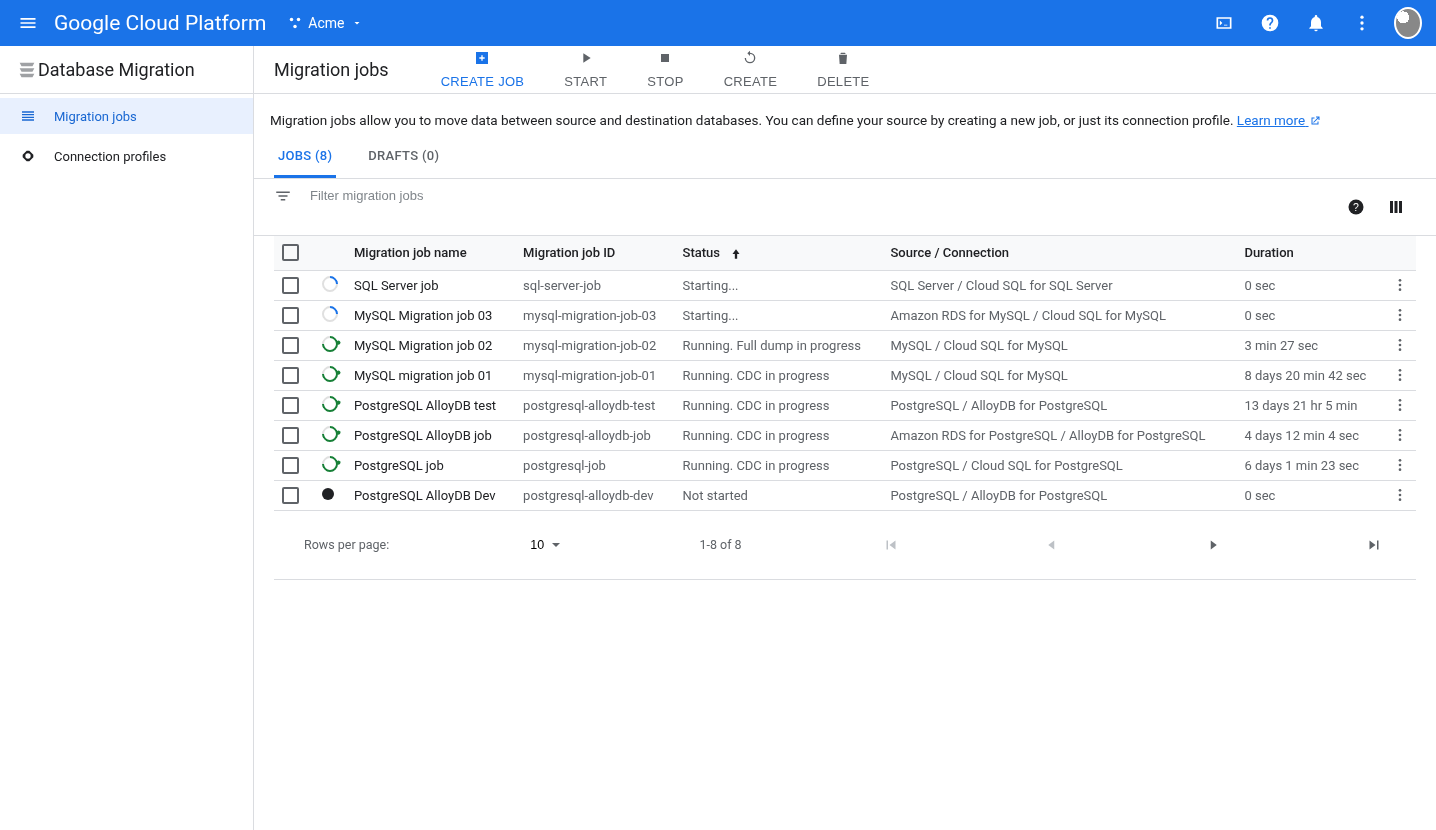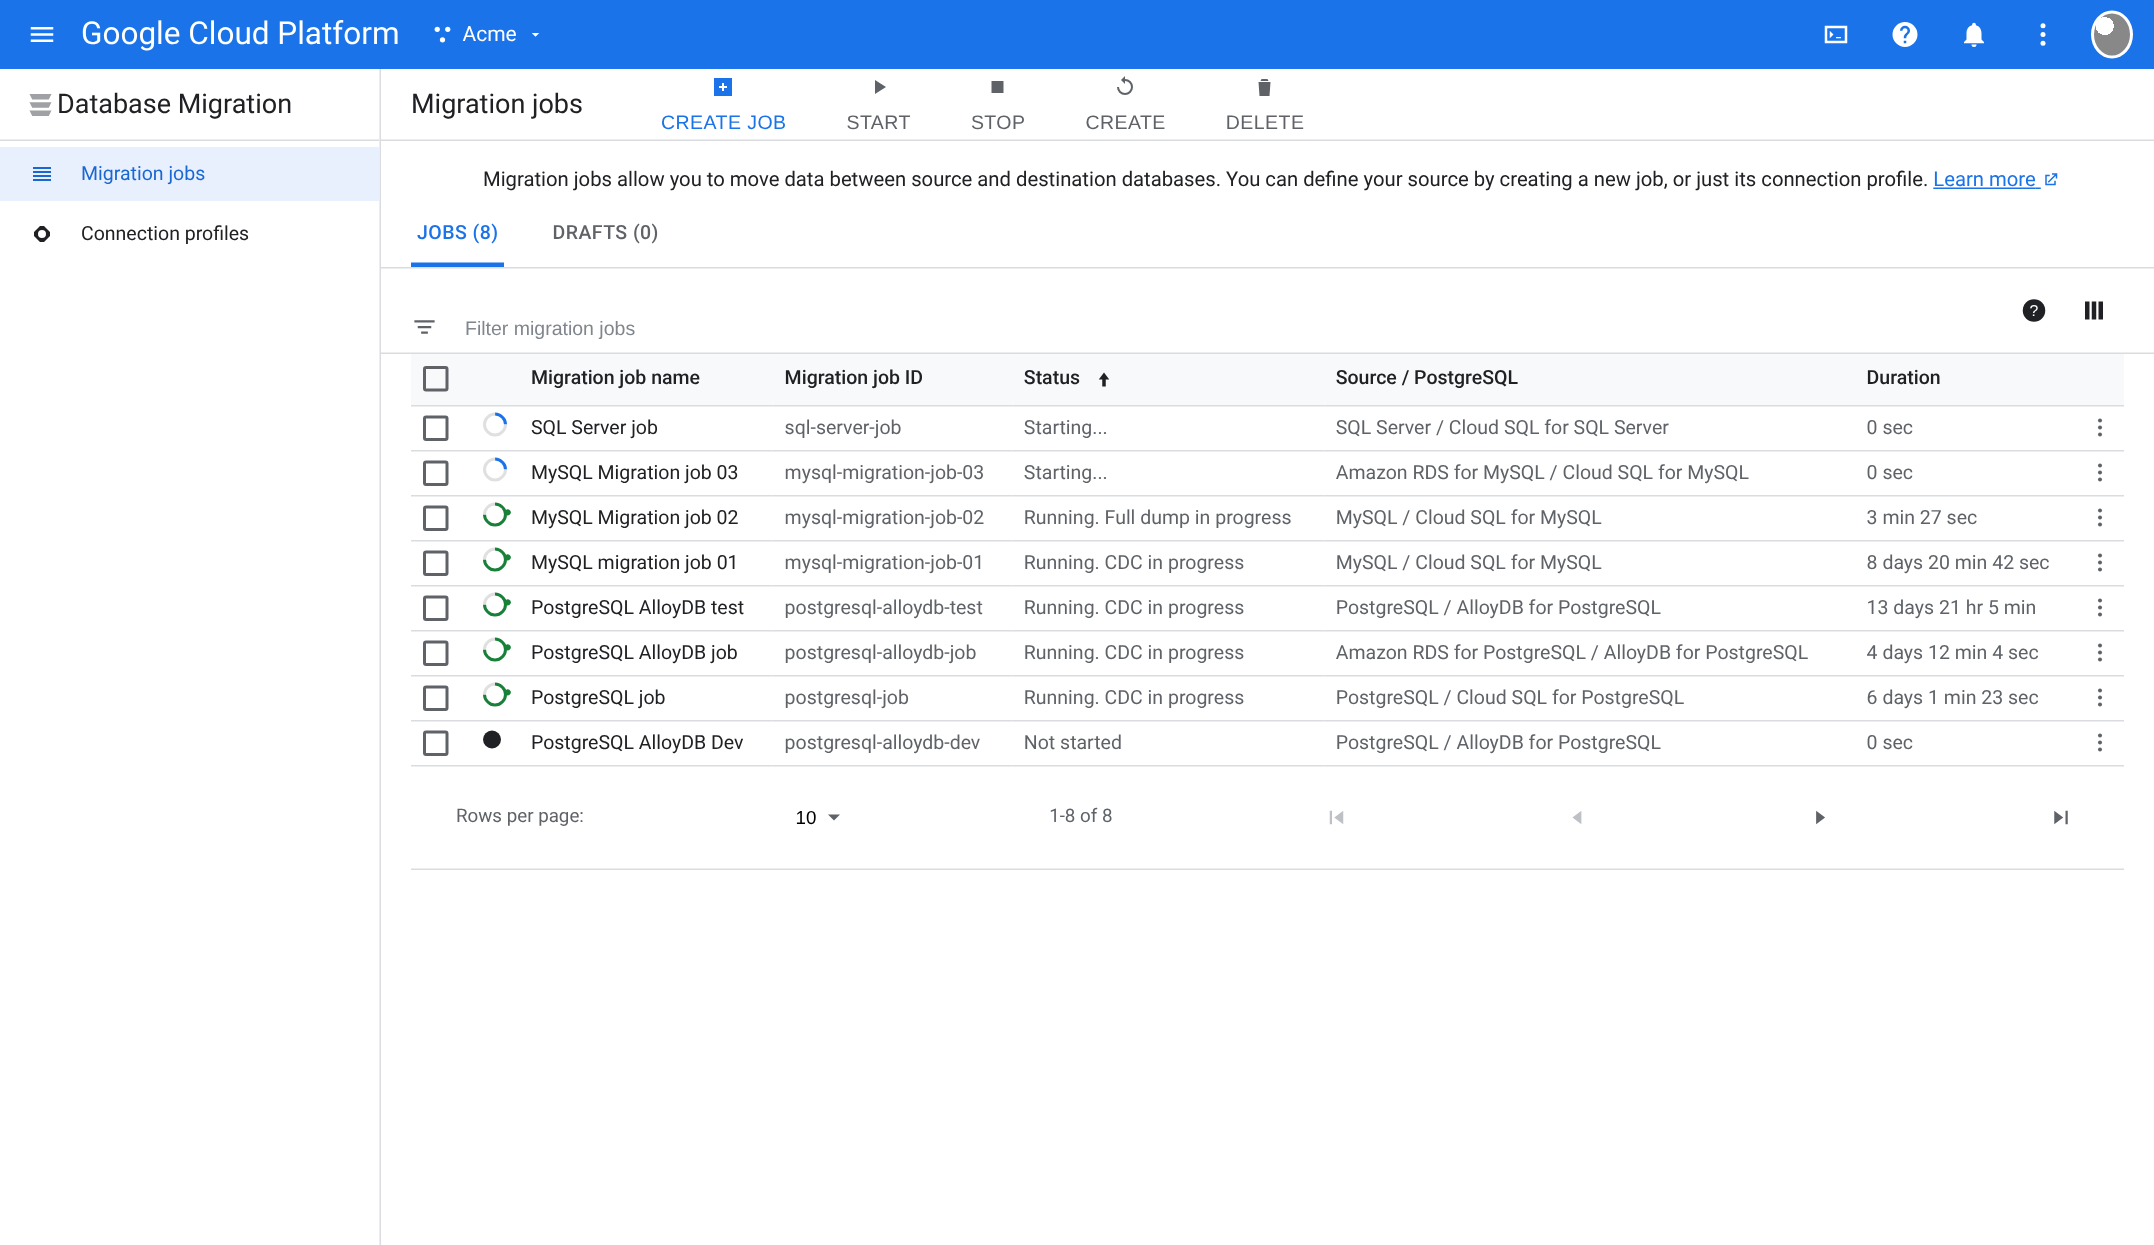--- a/index.html
+++ b/index.html
@@ -136,24 +136,23 @@
     letter-spacing: 0.3px;
     color: var(--gray-text);
     cursor: pointer;
     padding: 6px 8px;
     border-radius: 4px;
     flex-direction: column;
   }
   .action-btn.primary { color: var(--blue); }
 
   .intro {
-    padding: 18px 32px 8px;
+    padding: 18px 16px 8px;
     font-size: 13.5px;
     color: var(--dark-text);
-    margin-left: 36px;
   }
   .intro a { color: var(--blue); text-decoration: underline; }
 
   
   .tabs {
     display: flex;
     gap: 28px;
     padding: 0 20px;
     border-bottom: 1px solid var(--border);
   }
@@ -164,21 +163,21 @@
     letter-spacing: 0.3px;
     color: var(--gray-text);
     cursor: pointer;
     border-bottom: 3px solid transparent;
   }
   .tab.active { color: var(--blue); border-bottom-color: var(--blue); }
 
   
   .filter-row {
     display: flex;
-    align-items: flex-end;
+    align-items: flex-start;
     padding: 8px 20px;
     border-bottom: 1px solid var(--border);
   }
   .filter-row .filter-icon { color: var(--gray-text); margin-right: 16px; }
   .filter-row input {
     flex: 1;
     border: none;
     outline: none;
     font-size: 13px;
     color: var(--dark-text);
@@ -436,21 +435,21 @@
           <th>Migration job name</th>
           <th>Migration job ID</th>
           <th>
             <span>Status</span>
             <span class="sort-arrow">
               <svg style="display:inline;vertical-align:middle" width="14" height="14" viewBox="0 0 24 24" fill="#202124">
                   <path d="M12 4l6 8h-4v8h-4v-8H6l6-8z"></path>
                 </svg>
             </span>
           </th>
-          <th>Source / PostgreSQL</th>
+          <th>Source / Connection</th>
           <th>Duration</th>
           <th class="row-menu-cell"></th>
         </tr>
       </thead>
       <tbody id="jobs-body">
           <tr>
             <td class="checkbox-cell"><span class="checkbox"></span></td>
             <td class="status-icon-cell"><span class="spinner-blue"></span></td>
             <td class="name">SQL Server job</td>
             <td>sql-server-job</td>

